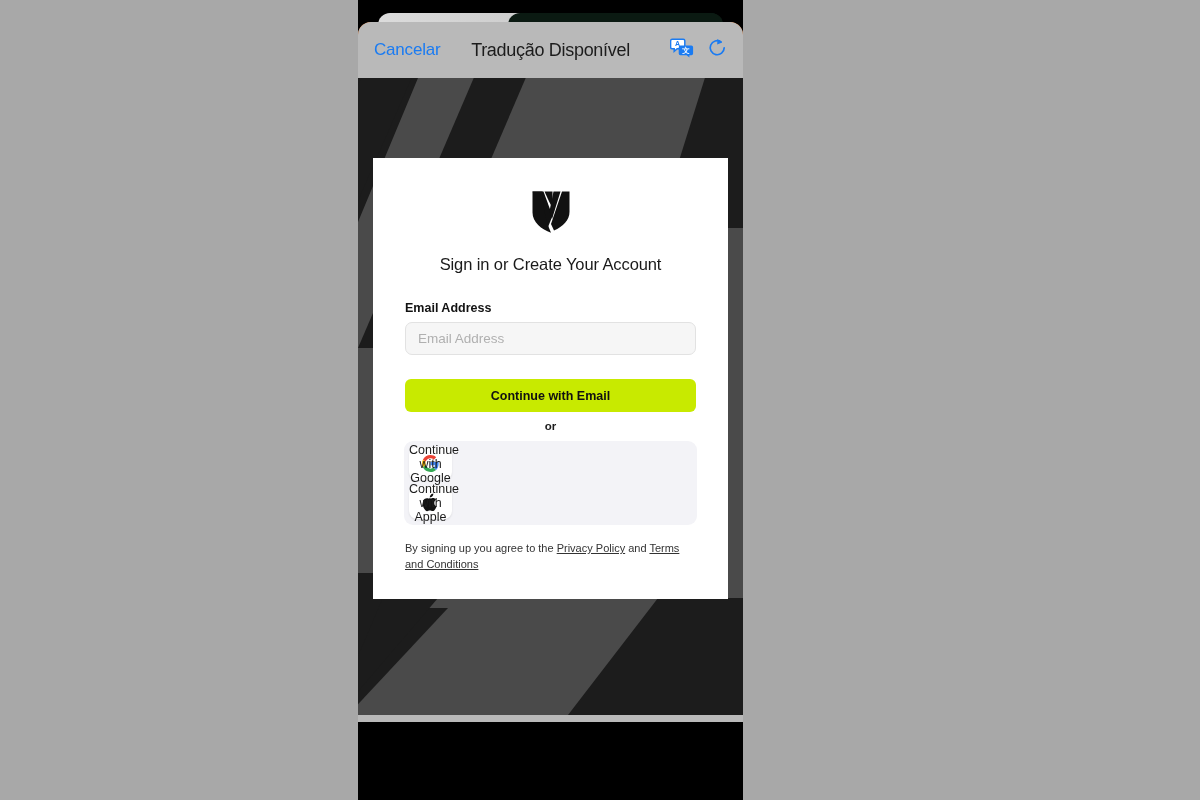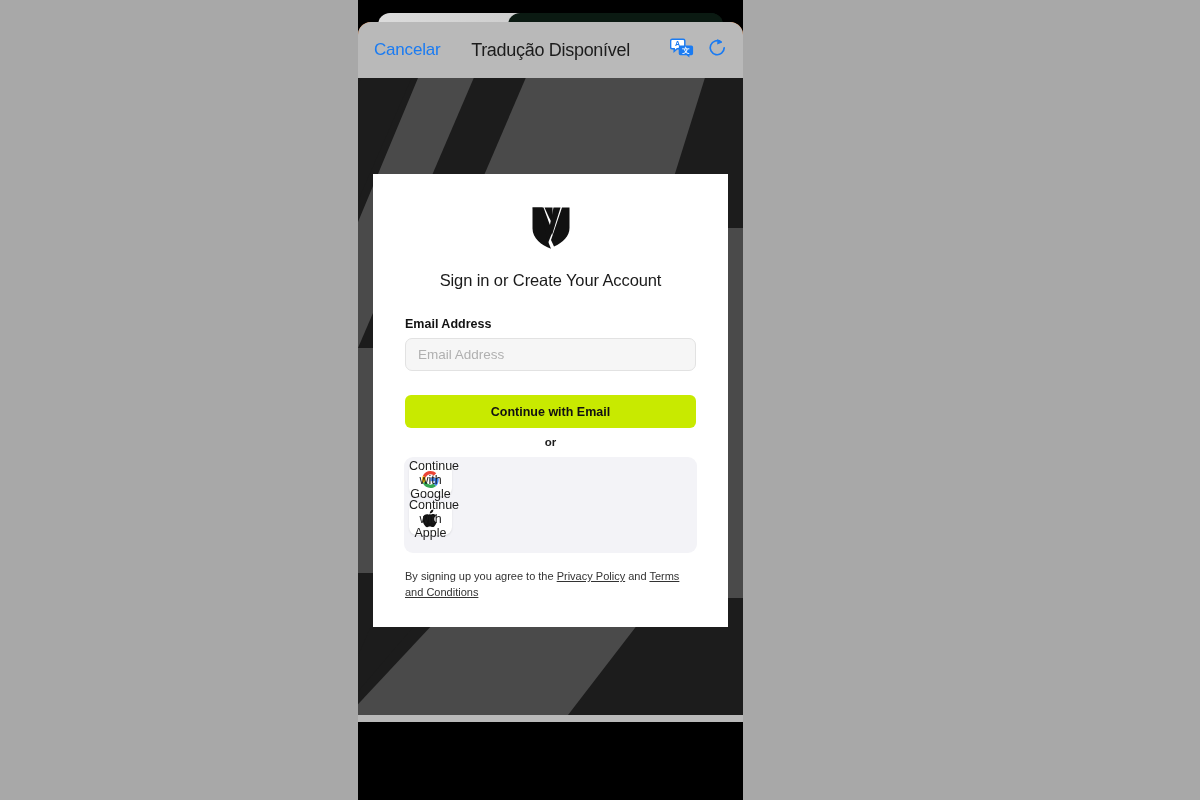--- a/index.html
+++ b/index.html
@@ -102,21 +102,21 @@
   }
   #page-bg-stripes {
     position: absolute;
     inset: 0;
   }
 
   
   #auth-panel {
     position: absolute;
     left: 15px;
-    top: 96px;
+    top: 80px;
     width: 355px;
     background: #ffffff;
     box-sizing: border-box;
     padding: 22px 32px 26px 32px;
   }
 
   #brand-logo {
     display: block;
     margin: 9px auto 0 auto;
   }
@@ -191,21 +191,21 @@
     background: #ffffff;
     border: none;
     border-radius: 8px;
     box-shadow: 0 1px 2px rgba(0,0,0,0.10);
     cursor: pointer;
     position: relative;
     padding: 0 12px;
     box-sizing: border-box;
     justify-content: flex-end;
   }
-  .social-button:last-child { margin-bottom: 12px; }
+  .social-button:last-child { margin-bottom: 0; }
   .social-icon {
     width: 19px;
     height: 19px;
     display: flex;
     align-items: center;
     justify-content: center;
     flex: 0 0 auto;
   }
   .social-label {
     position: absolute;

